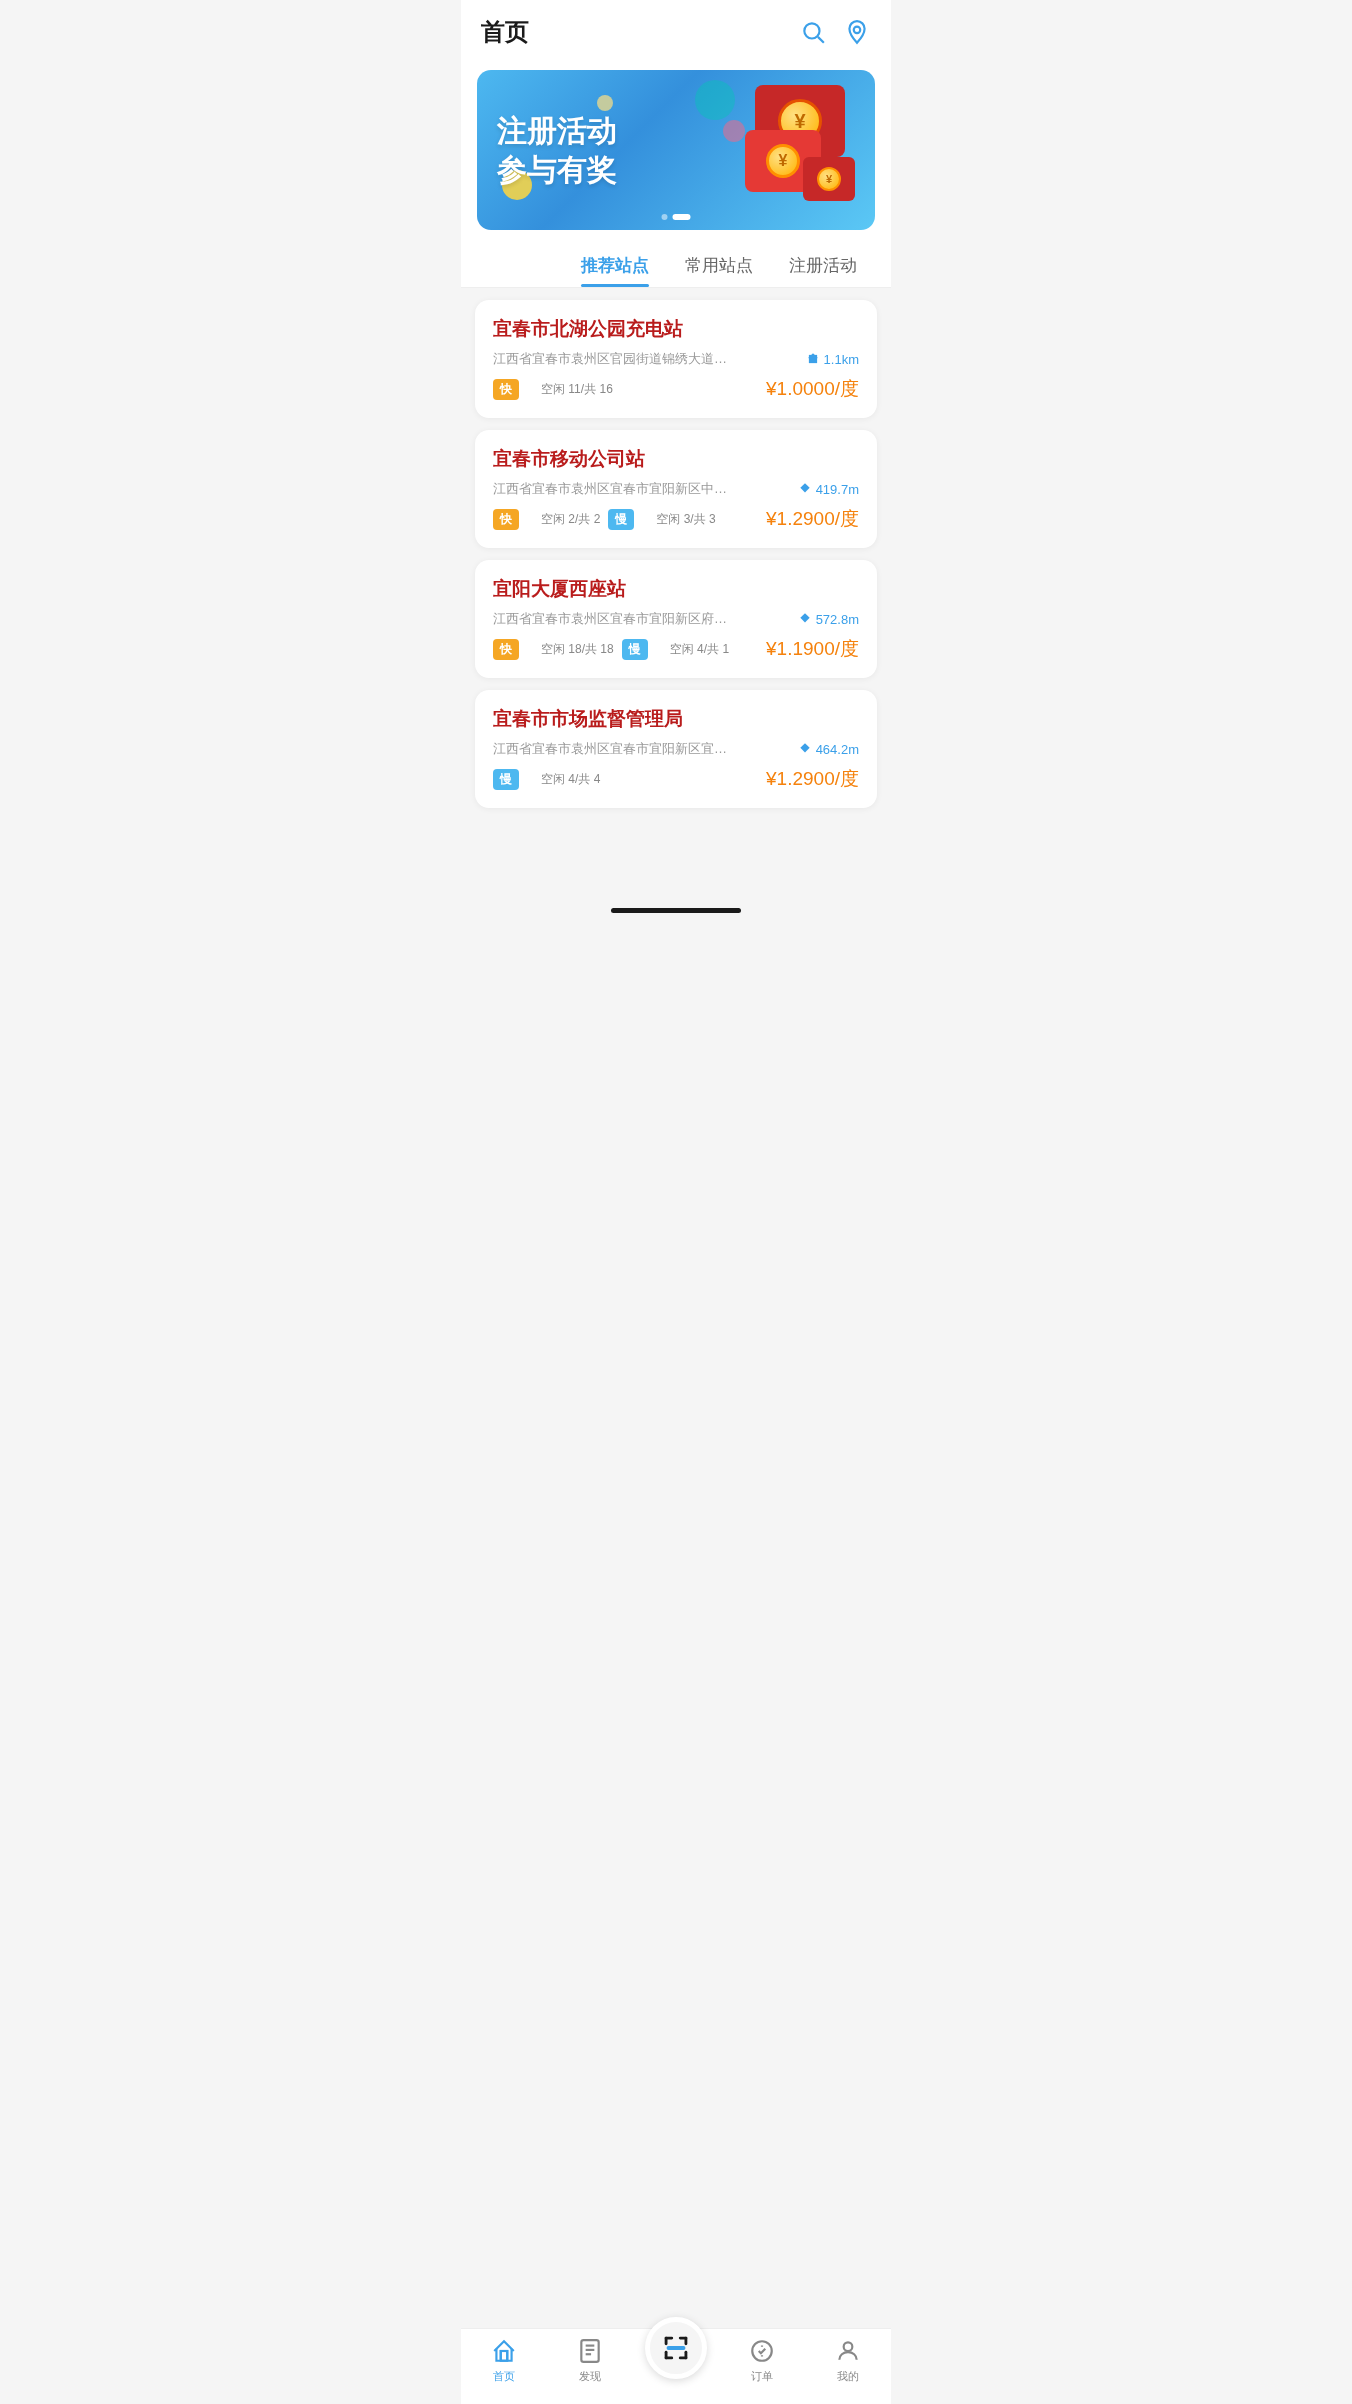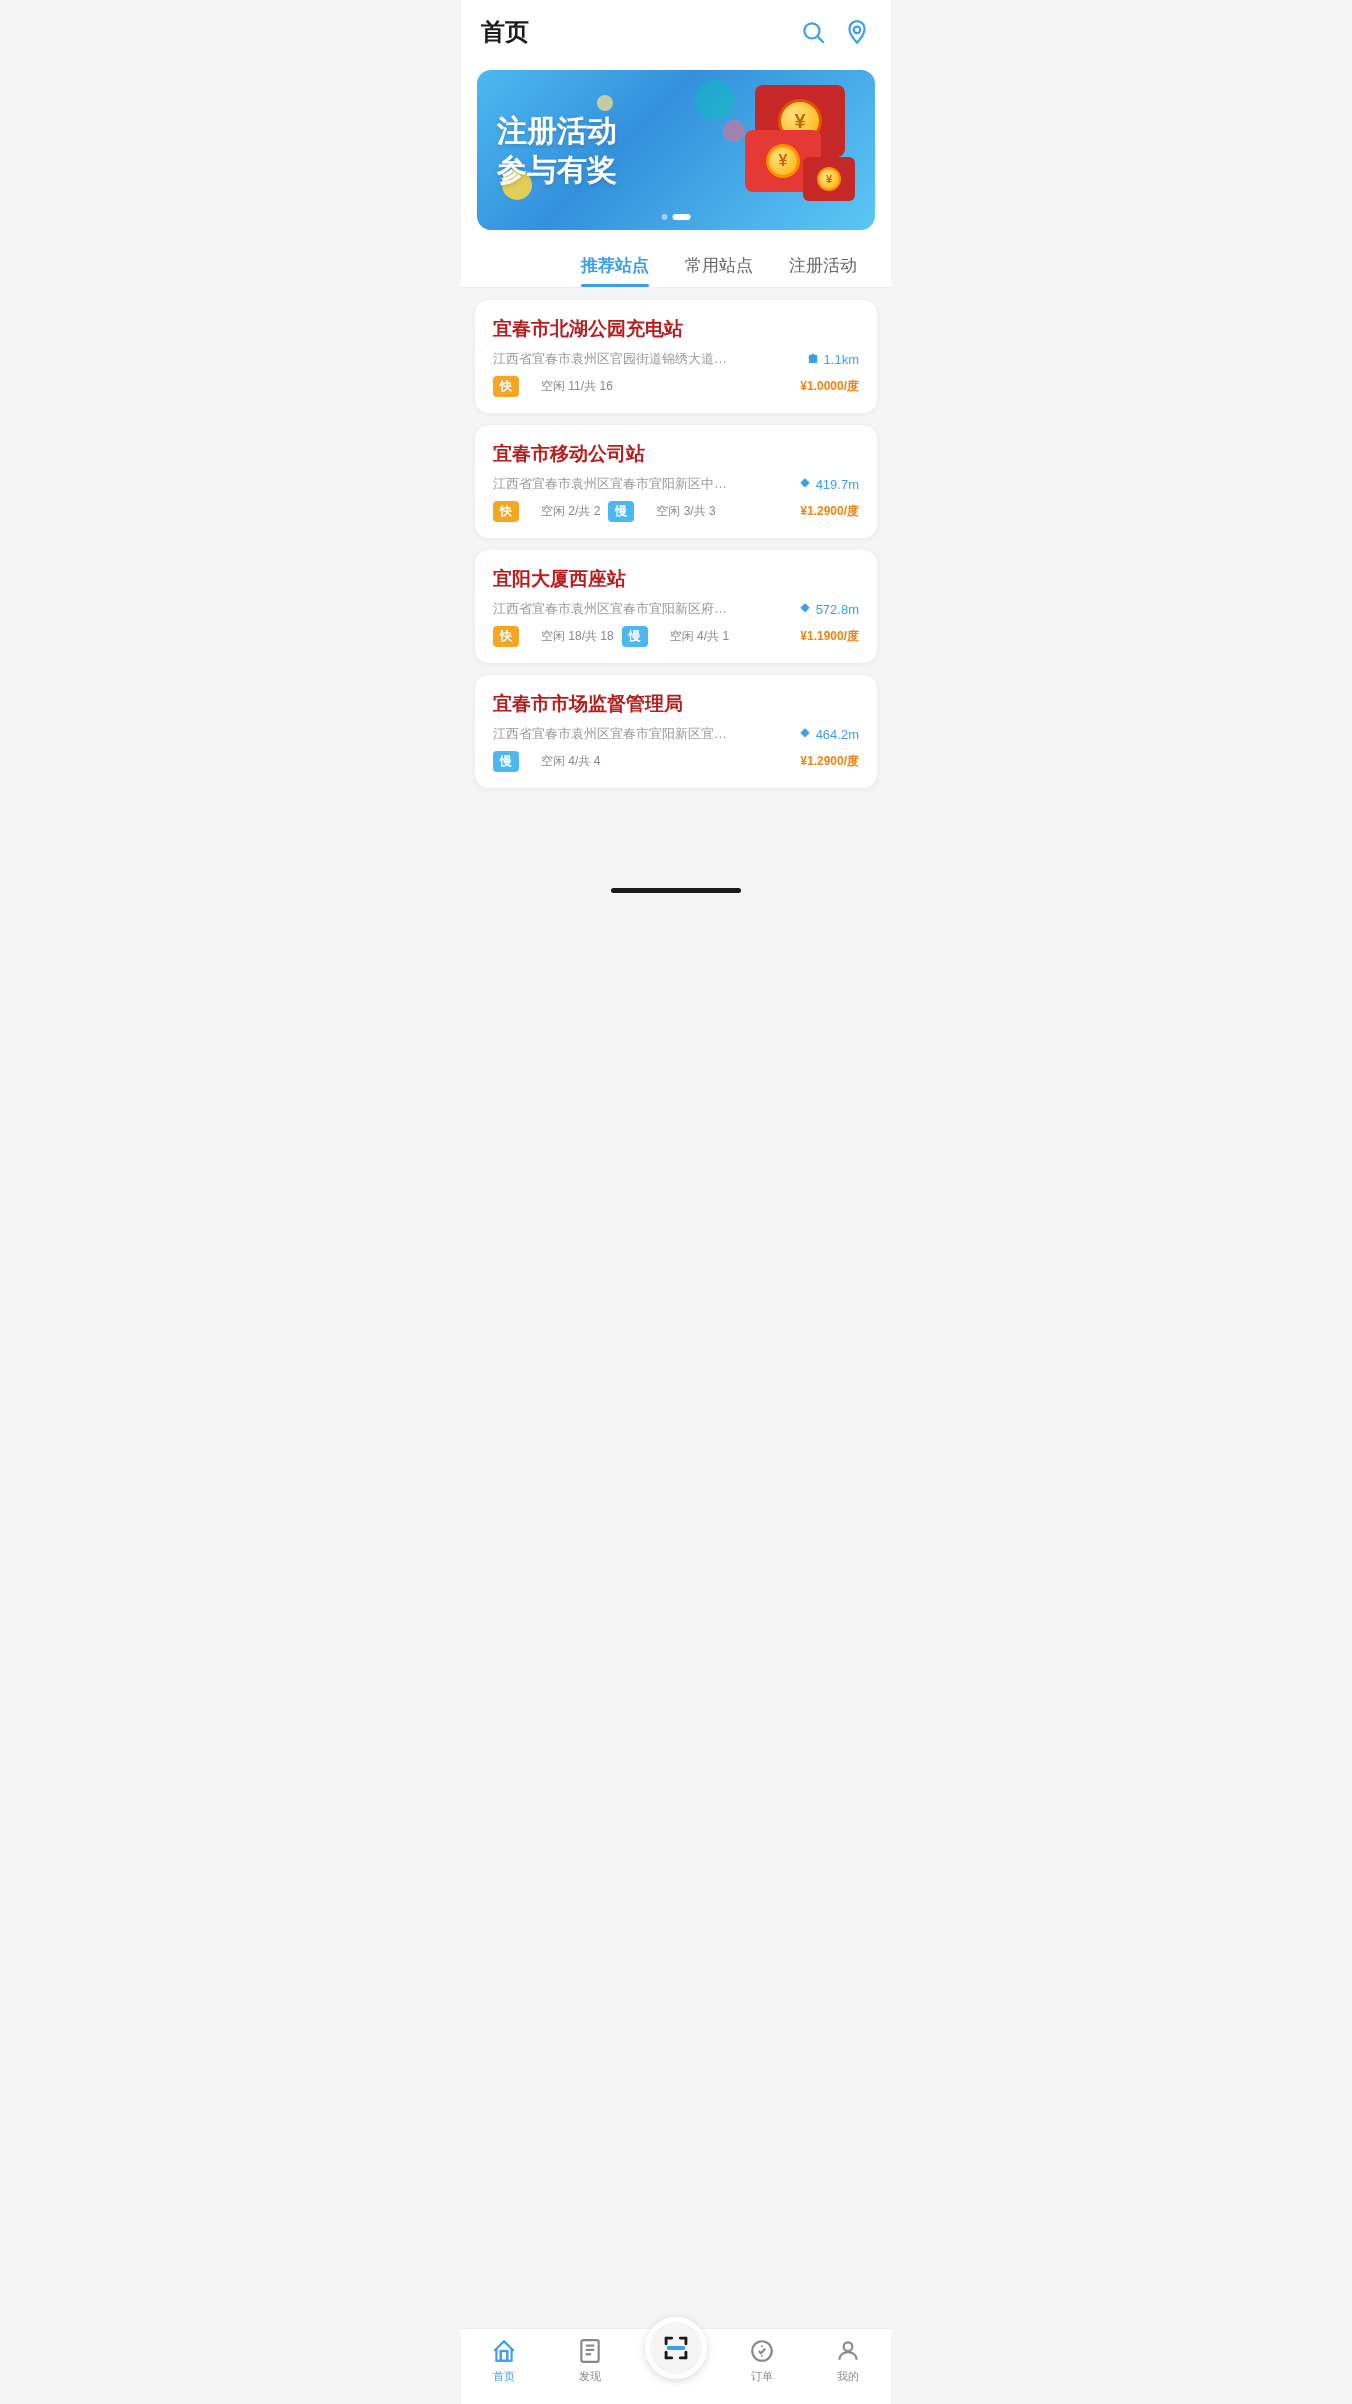--- a/index.html
+++ b/index.html
@@ -220,22 +220,22 @@
       color: #fff;
     }
     .tag-fast { background: #f5a623; }
     .tag-slow { background: #4db8f0; }
     .tag-text {
       font-size: 12px;
       color: #888;
       margin-left: 18px;
     }
     .station-price {
-      font-size: 12px;
-      font-weight: 700;
+      font-size: 19px;
+      font-weight: 400;
       color: #f5820d;
     }
     .tag-group {
       display: flex;
       align-items: center;
       gap: 4px;
     }
 
     
     .bottom-nav {

